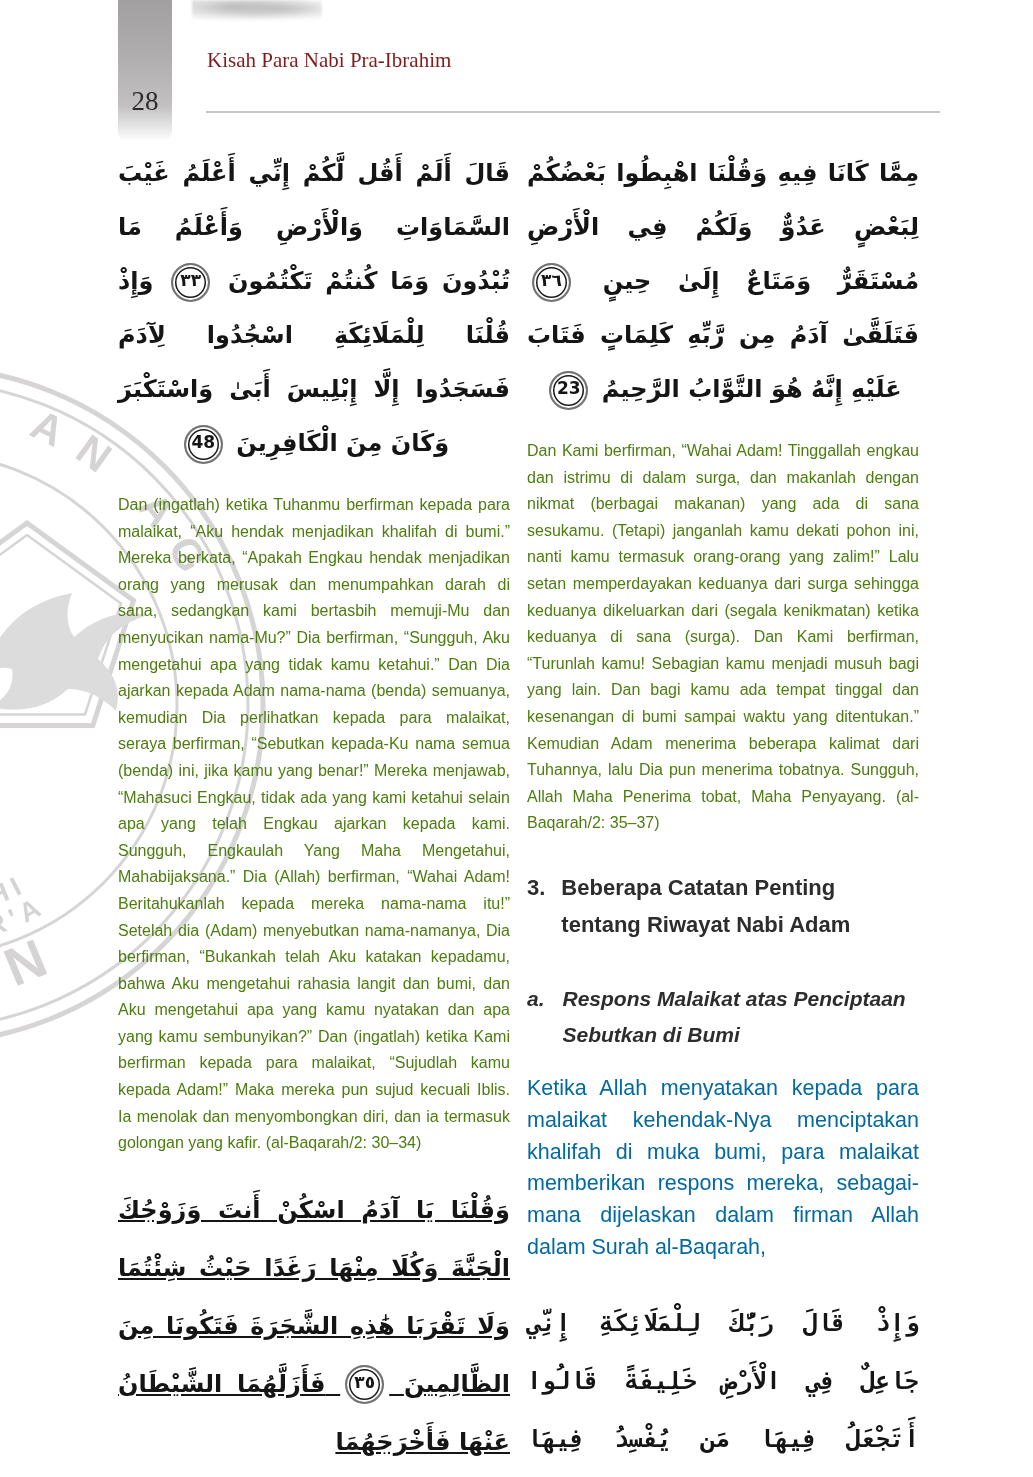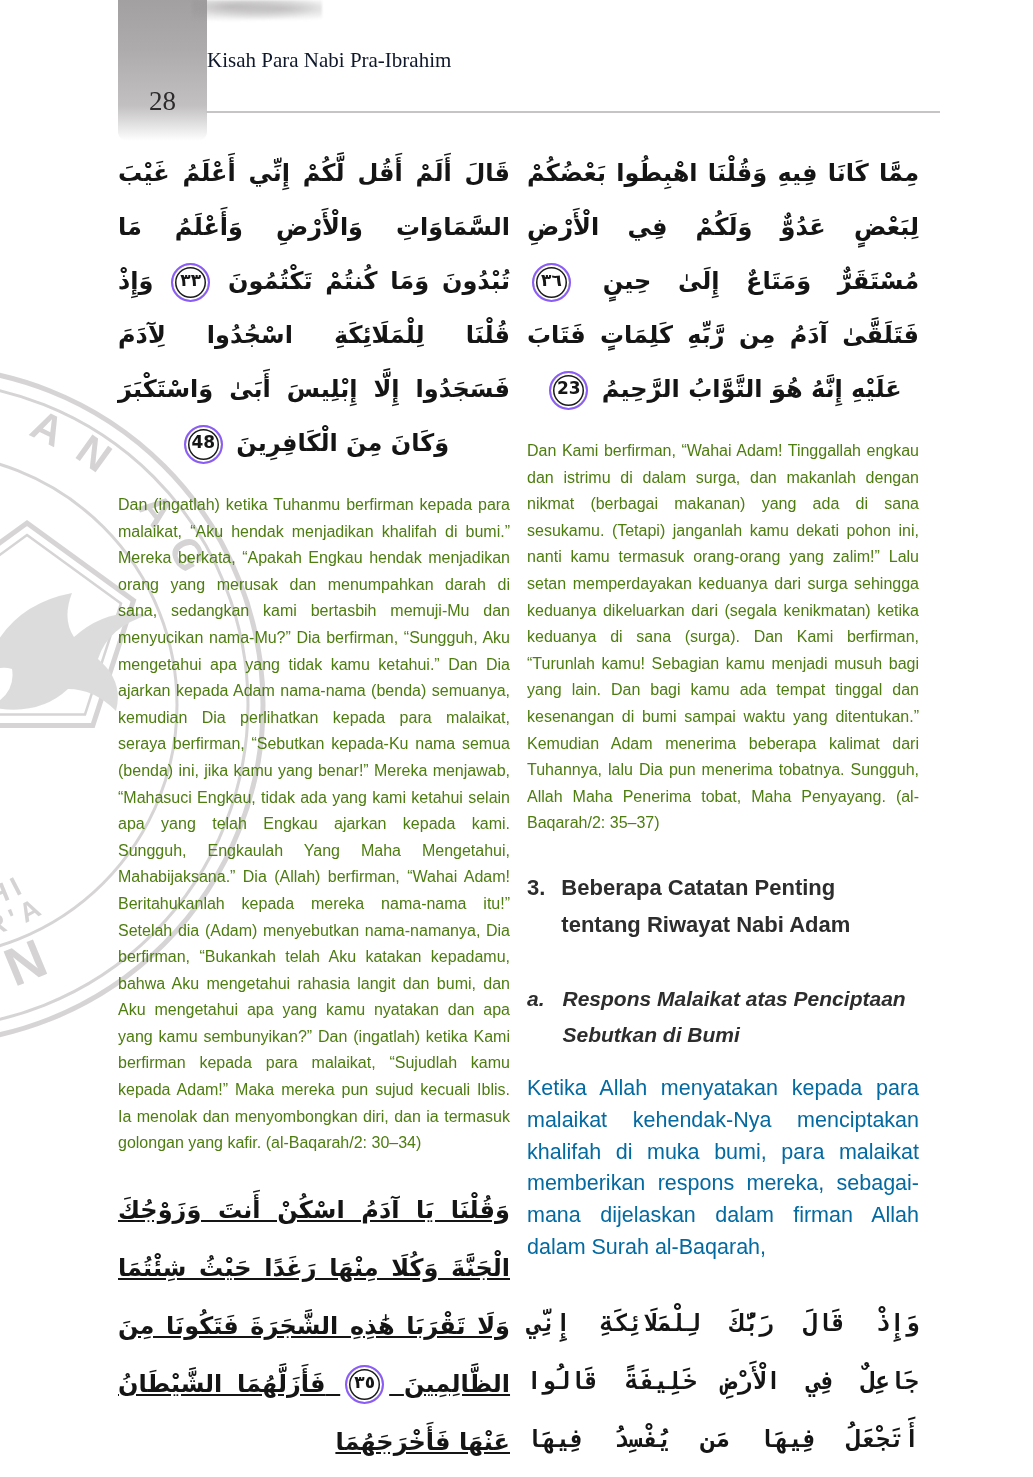--- a/index.html
+++ b/index.html
@@ -2,59 +2,59 @@
 <html><head>
 <meta charset="utf-8">
 <style>
   html,body { margin:0; padding:0; background:#ffffff; }
   .page {
     position:relative; width:1033px; height:1477px; background:#ffffff;
     overflow:hidden; font-family:"Liberation Sans", sans-serif; color:#333;
   }
   
   .corner-bar {
-    position:absolute; left:118px; top:0; width:89px; height:141px;
+    position:absolute; left:118px; top:0; width:54px; height:141px;
     background:linear-gradient(180deg,#a3a0a1 0%, #aeabac 35%, #c2c0c0 75%, rgba(210,208,208,0.0) 100%);
     border-radius:0 0 9px 9px;
     text-decoration:underline;
   }
   .page-number {
     position:absolute; left:0; right:0; bottom:24px; text-align:center;
     font-family:"Liberation Serif", serif; font-size:27px; color:#2d2b2b;
   }
   .scan-smudge {
     position:absolute; left:192px; top:0; width:130px; height:22px;
     background:radial-gradient(ellipse at 30% 30%, rgba(150,147,148,0.55), rgba(150,147,148,0.0) 70%),
                radial-gradient(ellipse at 70% 40%, rgba(150,147,148,0.45), rgba(150,147,148,0.0) 65%);
     filter:blur(1px);
   }
   .running-header {
     position:absolute; left:207px; top:47px;
-    font-family:"Liberation Serif", serif; font-size:21px; line-height:26px; color:#0f172a;
+    font-family:"Liberation Serif", serif; font-size:21px; line-height:26px; color:#7f1d1d;
   }
   .header-rule {
     position:absolute; left:206px; top:111px; width:734px; height:2px; background:#c6c4c4;
   }
   
   .watermark { position:absolute; left:-420px; top:345px; width:800px; height:780px; opacity:0.55; pointer-events:none; }
   .watermark text { fill:#b3b0b0; font-family:"Liberation Sans", sans-serif; }
 
   .col { position:absolute; top:146px; width:392px; }
   .col-left  { left:118px; }
   .col-right { left:527px; }
 
   .arabic {
     direction:rtl; unicode-bidi:isolate; text-align:justify; text-align-last:center;
     font-family:"DejaVu Sans", sans-serif; font-weight:bold;
     font-size:24px; line-height:54px; color:#151515;
   }
   .arabic.fill-last { text-align-last:auto; }
   .ayah {
     display:inline-block; width:35px; height:35px; line-height:31px; text-align:center;
-    border:2px solid #8b5cf6; border-radius:50%;
+    border:2px solid #737373; border-radius:50%;
     box-shadow:inset 0 0 0 2px #ffffff, inset 0 0 0 3.5px #1b1b1b;
     font-size:17px; vertical-align:middle; margin:0 5px;
   }
   .translation {
     margin-top:22px; text-align:justify;
     font-size:16px; line-height:26.6px; color:#4d7c0f;
   }
   .heading {
     margin-top:32px; display:flex; gap:16px;
     font-size:22px; line-height:37px; font-weight:bold; color:#2d2d2d;

